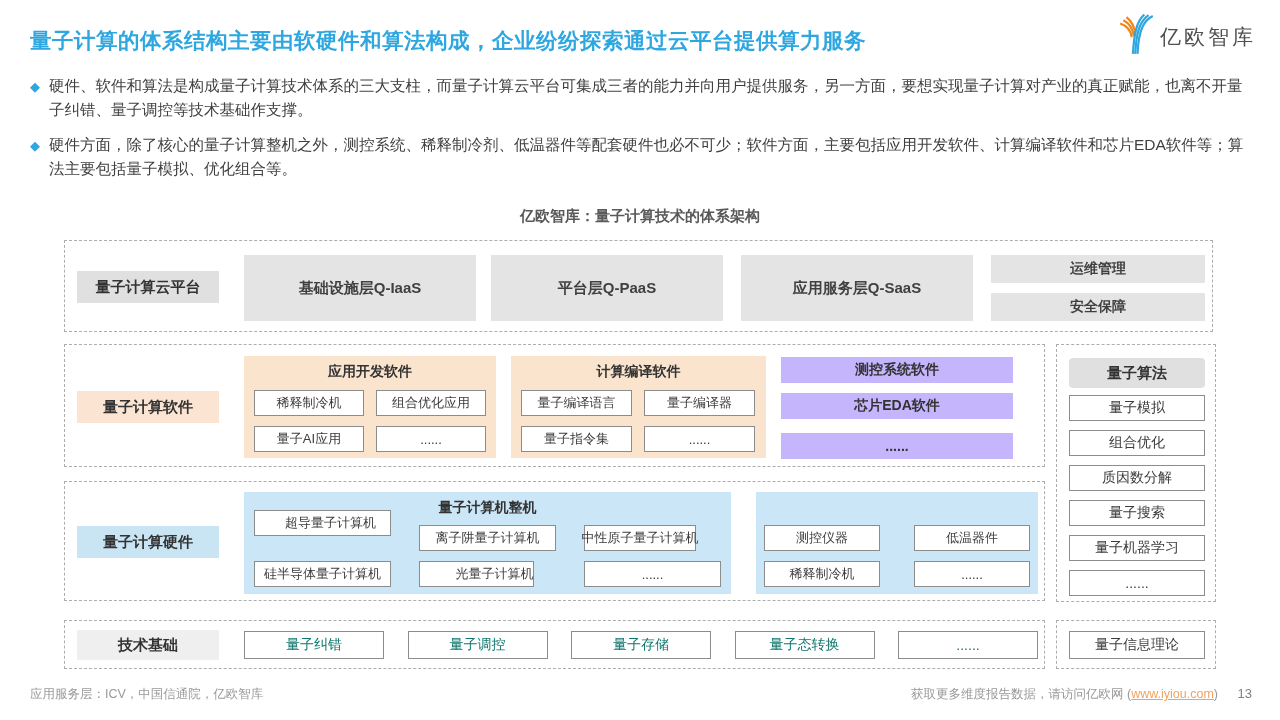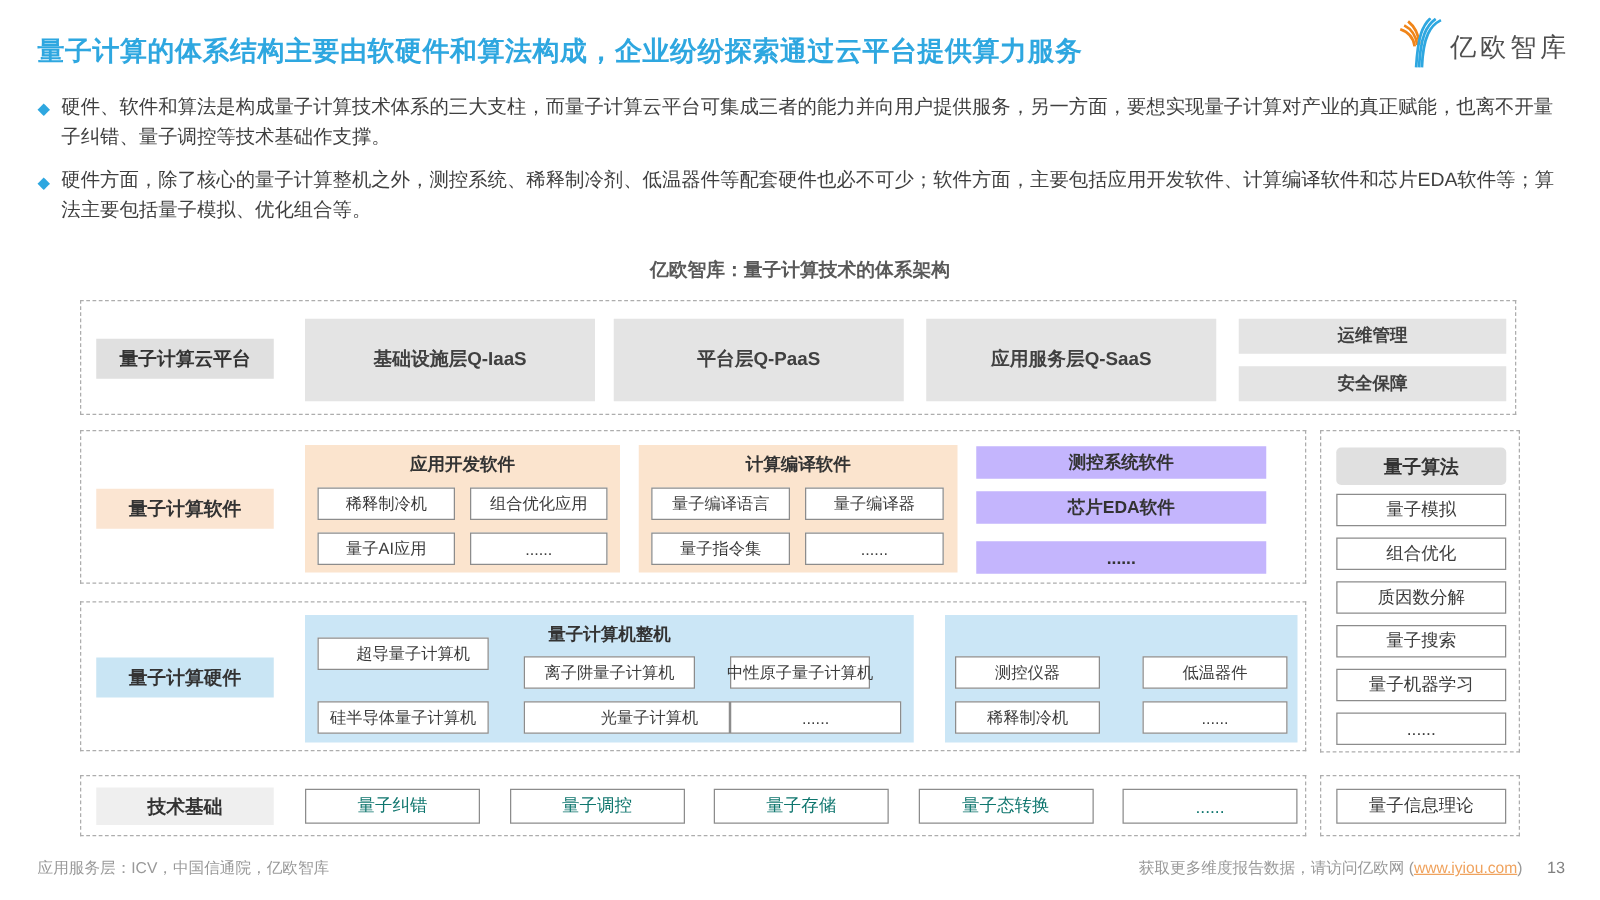--- a/index.html
+++ b/index.html
@@ -167,21 +167,21 @@
 
 <div class="dashed row-hw">
   <div class="rowlabel lbl-blue" style="top:44px; height:32px;">量子计算硬件</div>
 
   <div class="panel panel-blue" style="left:179px; top:10px; width:487px;">
     <div class="panel-head">量子计算机整机</div>
     <div class="wbox" style="left:10px;  top:18px; width:137px;padding-left:16px;">超导量子计算机</div>
     <div class="wbox" style="left:175px; top:33px; width:137px;">离子阱量子计算机</div>
     <div class="wbox" style="left:340px; top:33px; width:112px;">中性原子量子计算机</div>
     <div class="wbox" style="left:10px;  top:69px; width:137px;">硅半导体量子计算机</div>
-    <div class="wbox" style="left:175px; top:69px; width:165px;padding-left:36px;">光量子计算机</div>
+    <div class="wbox" style="left:175px; top:69px; width:115px;padding-left:36px;">光量子计算机</div>
     <div class="wbox" style="left:340px; top:69px; width:137px;">......</div>
   </div>
 
   <div class="panel panel-blue" style="left:691px; top:10px; width:282px;">
     <div class="wbox" style="left:8px;   top:33px; width:116px;">测控仪器</div>
     <div class="wbox" style="left:158px; top:33px; width:116px;">低温器件</div>
     <div class="wbox" style="left:8px;   top:69px; width:116px;">稀释制冷机</div>
     <div class="wbox" style="left:158px; top:69px; width:116px;">......</div>
   </div>
 </div>

